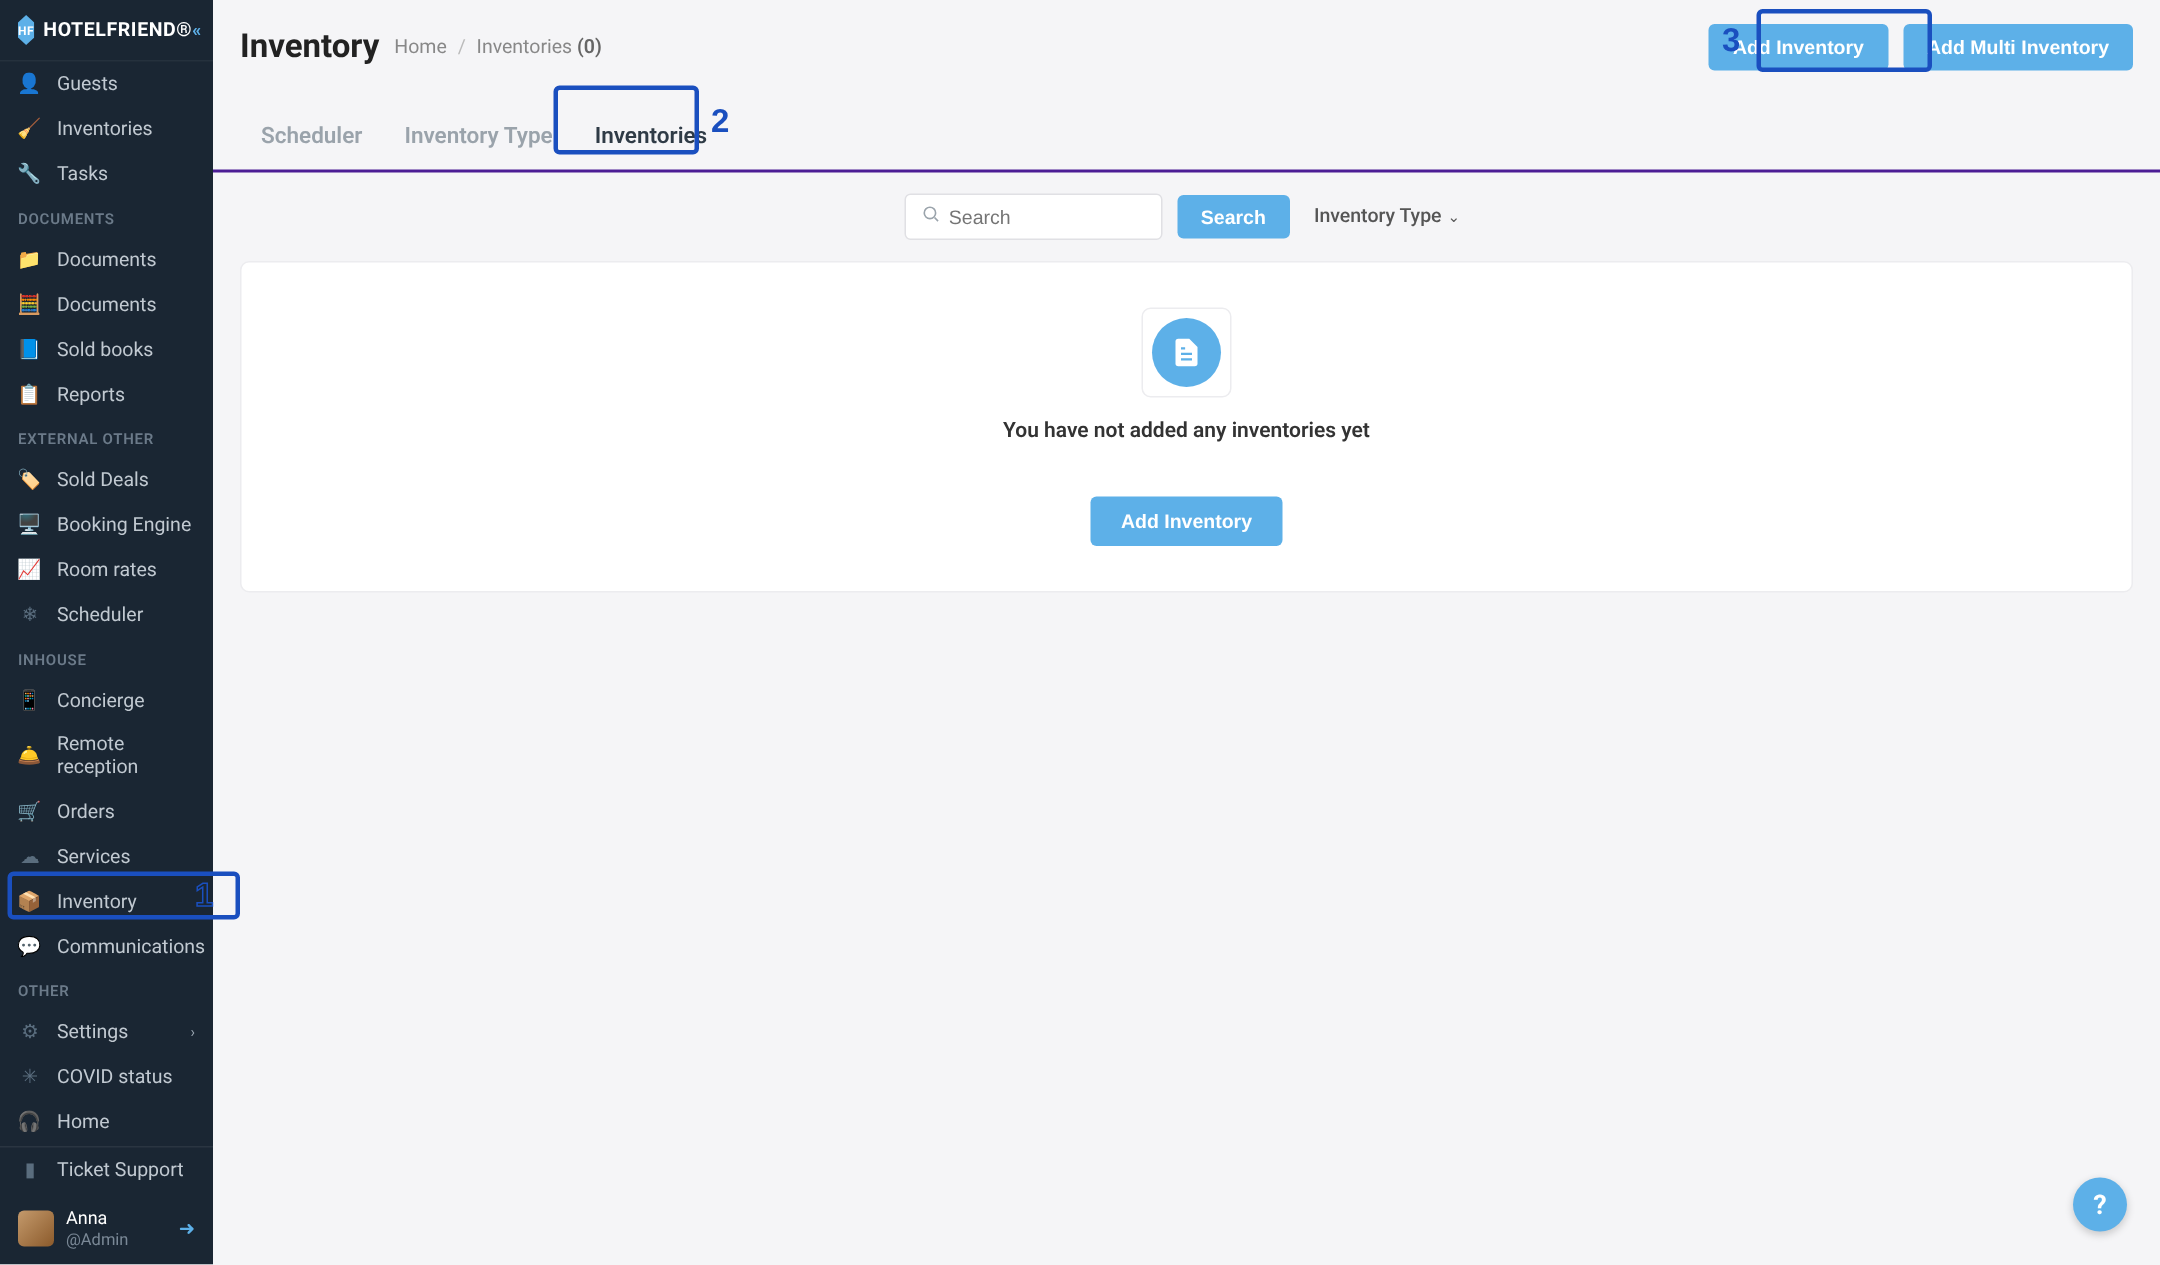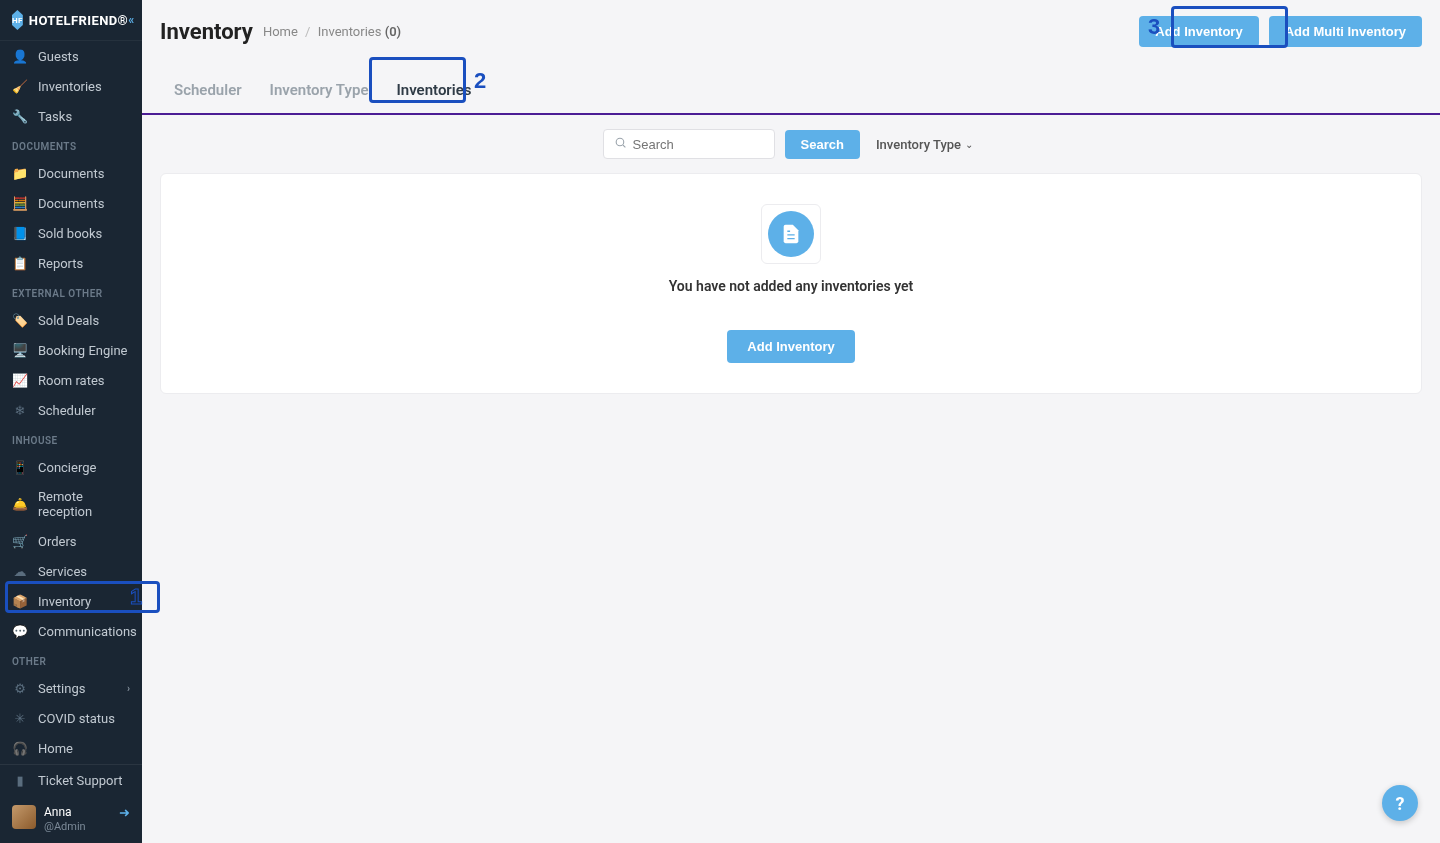--- a/index.html
+++ b/index.html
@@ -76,21 +76,21 @@
 .nav-item.active-highlight {
   position: relative;
 }
 .nav-item .chev { margin-left: auto; font-size: 10px; color: #9aa6b2; }
 
 .sidebar-bottom {
   margin-top: auto;
   border-top: 1px solid rgba(255,255,255,0.07);
 }
 .user-block {
-  display: flex; 
+  display: flex; align-items: center;
   padding: 10px 12px;
   gap: 8px;
 }
 .avatar {
   width: 24px; height: 24px; border-radius: 4px;
   background: linear-gradient(135deg,#c49a6c,#8b5a2b);
 }
 .user-text { display: flex; flex-direction: column; line-height: 1.2; }
 .user-name { color: #fff; font-size: 12px; }
 .user-role { color: #7a8896; font-size: 11px; }

